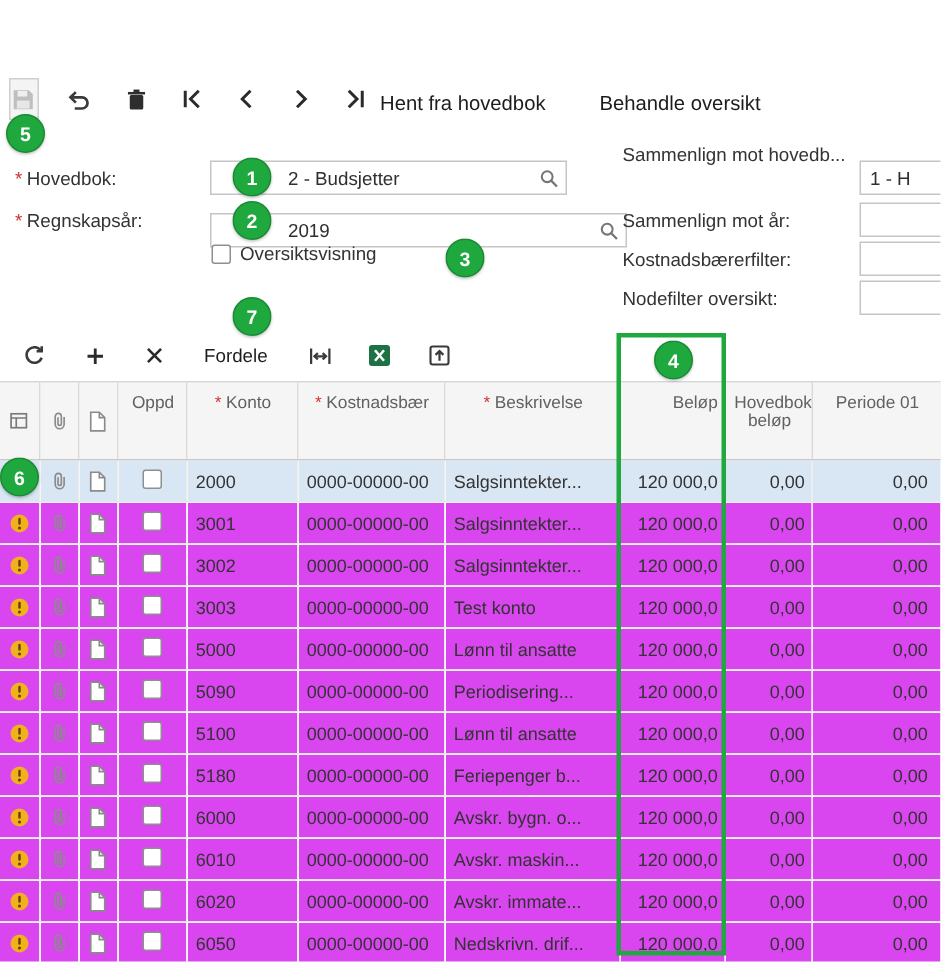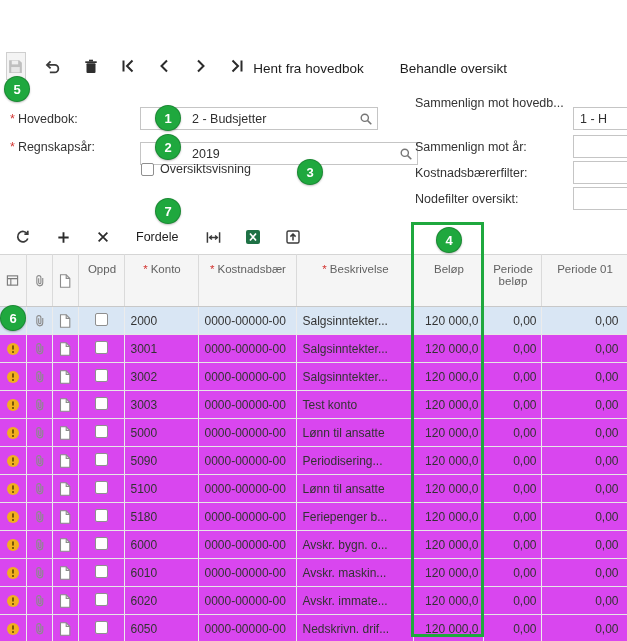--- a/index.html
+++ b/index.html
@@ -37,21 +37,21 @@
   .gbtn{display:flex;align-items:center;justify-content:center;width:30px;height:26px;cursor:pointer}
   .gbtn.first{margin-left:8px}
   .gsp{margin-left:10px}
   .fordele{font-size:12.5px;color:#1c1c1c;padding:4px 10px;margin-left:8px;white-space:nowrap;cursor:pointer}
 
   
   .grid{position:absolute;left:0;top:254px;width:627px}
   table{border-collapse:collapse;table-layout:fixed;width:627px}
   th{height:52px;background:var(--header-bg,#f5f5f5);border-right:1px solid #dadada;border-top:1px solid #d5d5d5;border-bottom:1px solid #c8c8c8;font-size:11.5px;font-weight:400;color:#616161;text-align:center;vertical-align:top;padding:8px 4px 0 6px;overflow:hidden;white-space:normal;cursor:pointer}
   th.c-icon{padding:0;text-align:center;vertical-align:middle}
-  th.num{text-align:center;padding-right:4px}
+  th.num{text-align:right;padding-right:4px}
   td{height:28px;border-right:1px solid #ececec;border-bottom:1px solid #e6e6e6;font-size:12px;color:#333;padding:0 4px 0 6px;white-space:nowrap;overflow:hidden;cursor:default}
   td.c-icon{padding:0;text-align:center}
   td.c-check{text-align:center;padding:0}
   td.c-num{text-align:right;padding-right:4px}
   td.pr8{padding-right:8px}
   tr.grid-row{background:#d946ef}
   tr.grid-row.selected{background:var(--selected-row,#d9e6f4)}
   .icon-wrap{display:inline-flex;vertical-align:middle}
 
   
@@ -256,21 +256,21 @@
                 <svg width="12" height="14" viewBox="0 0 12 14">
                   <path d="M1.5 0.8 H7.2 L10.8 4.4 V13.2 H1.5 Z" fill="#fff" stroke="#8b8b8b" stroke-width="1.1"></path>
                   <path d="M7.2 0.8 V4.4 H10.8" fill="none" stroke="#8b8b8b" stroke-width="1.1"></path>
                 </svg>
               </span></th>
           <th><span>Oppd</span></th>
           <th><span class="req">*</span><span>Konto</span></th>
           <th><span class="req">*</span><span>Kostnadsbær</span></th>
           <th><span class="req">*</span><span>Beskrivelse</span></th>
           <th class="num"><span>Beløp</span></th>
-          <th><span>Periode beløp</span></th>
+          <th><span>Hovedbok beløp</span></th>
           <th><span>Periode 01</span></th>
         </tr>
       </thead>
       <tbody>
     <tr class="grid-row selected">
       <td class="c-icon"><span class="icon-wrap">
                 <svg width="14" height="14" viewBox="0 0 14 14">
                   <circle cx="7" cy="7" r="6" style="fill:var(--warning-yellow,#f2b01e)"></circle>
                   <rect x="6.2" y="3.2" width="1.6" height="4.6" rx="0.8" fill="#5d4200"></rect>
                   <circle cx="7" cy="10" r="1" fill="#5d4200"></circle>

